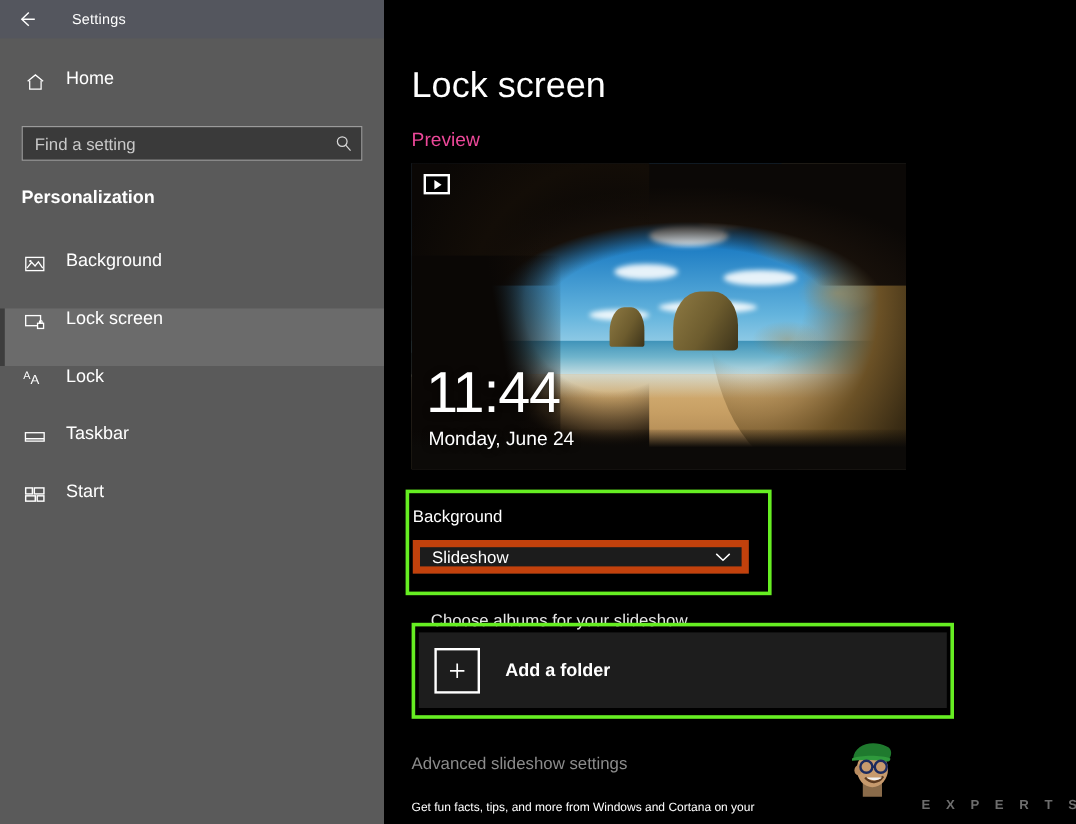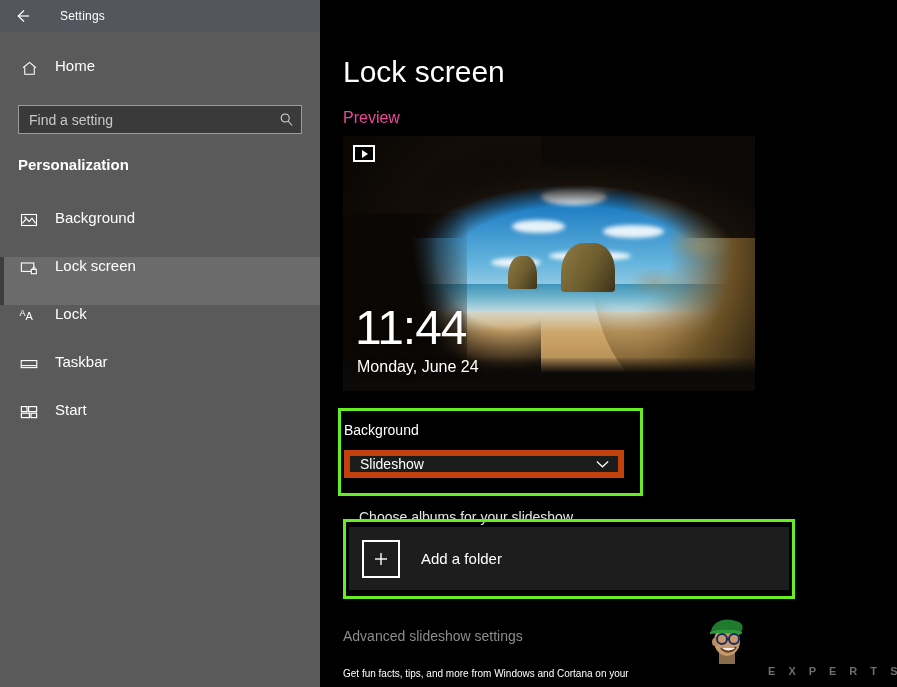--- a/index.html
+++ b/index.html
@@ -329,20 +329,21 @@
     margin-left: 13px;
     border: 2px solid #ffffff;
     display: flex; align-items: center; justify-content: center;
     color: #ffffff;
     flex: 0 0 38px;
   }
   #add-folder-label {
     margin-left: 21px;
     font-size: 15px;
     color: #ffffff;
+    font-weight: bold;
   }
 
   #advanced-link {
     position: absolute;
     left: 23px; top: 628px;
     font-size: 14px;
     color: #8c8c8c;
   }
   #cortana-text {
     position: absolute;

